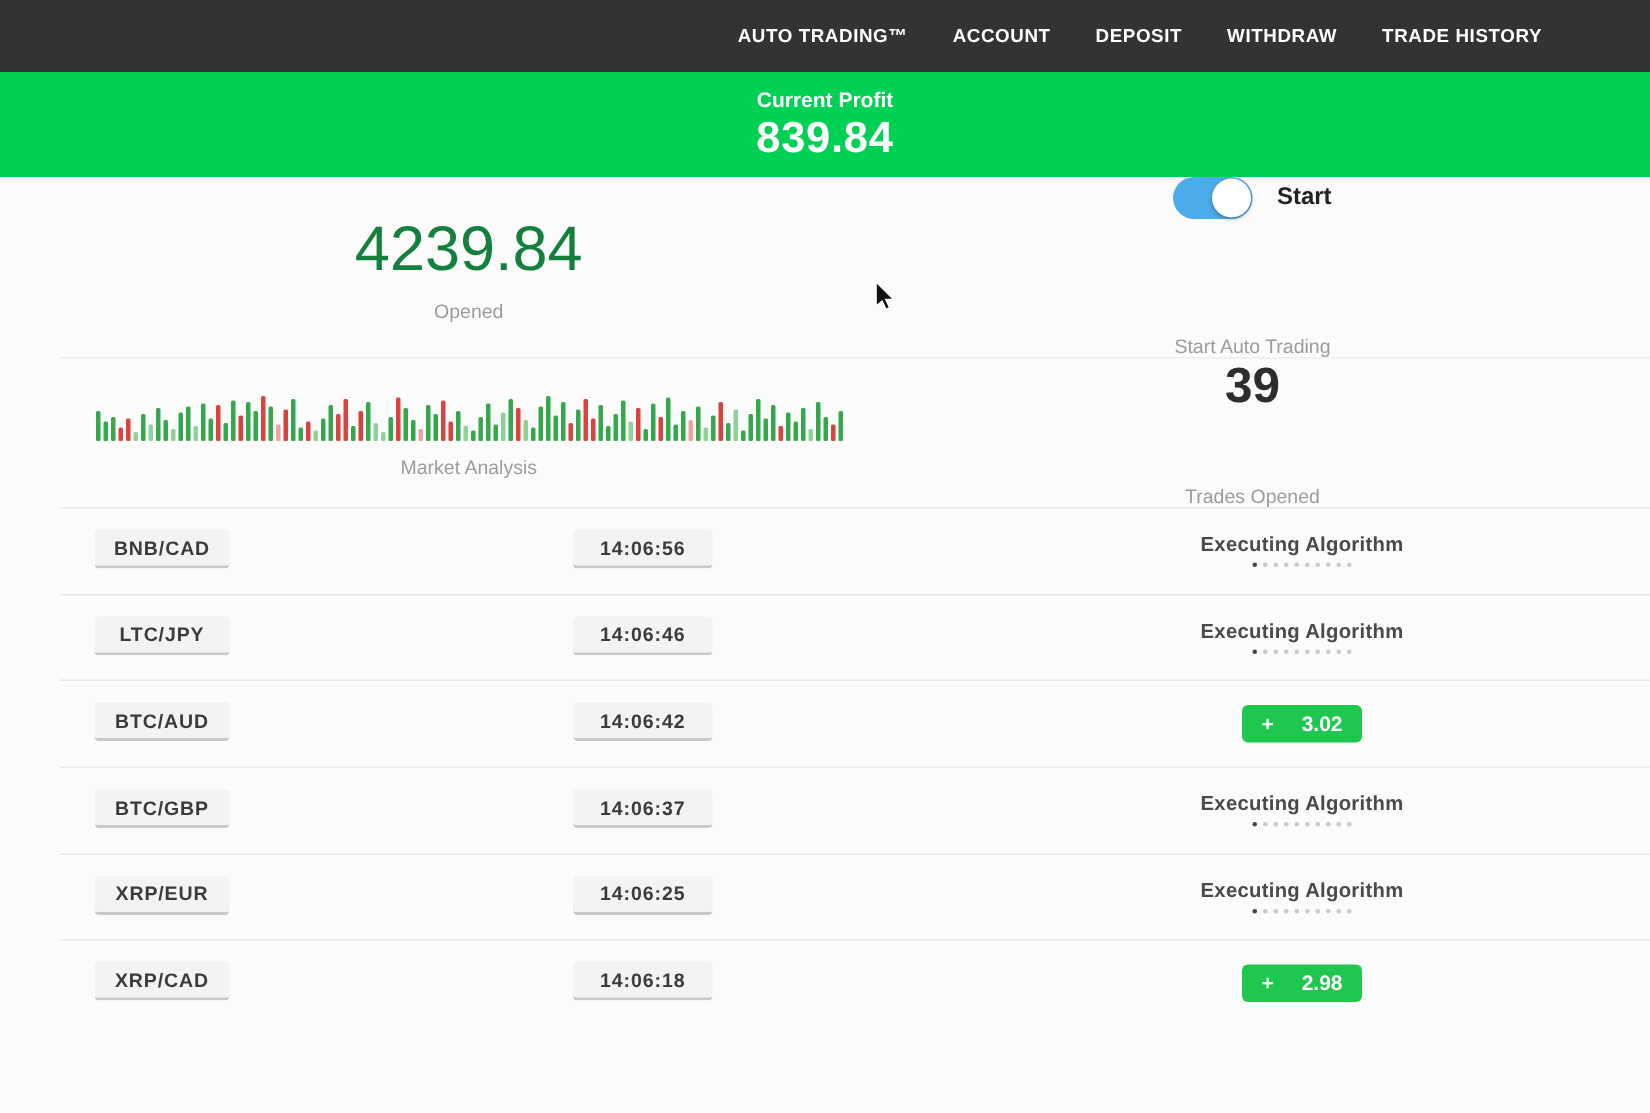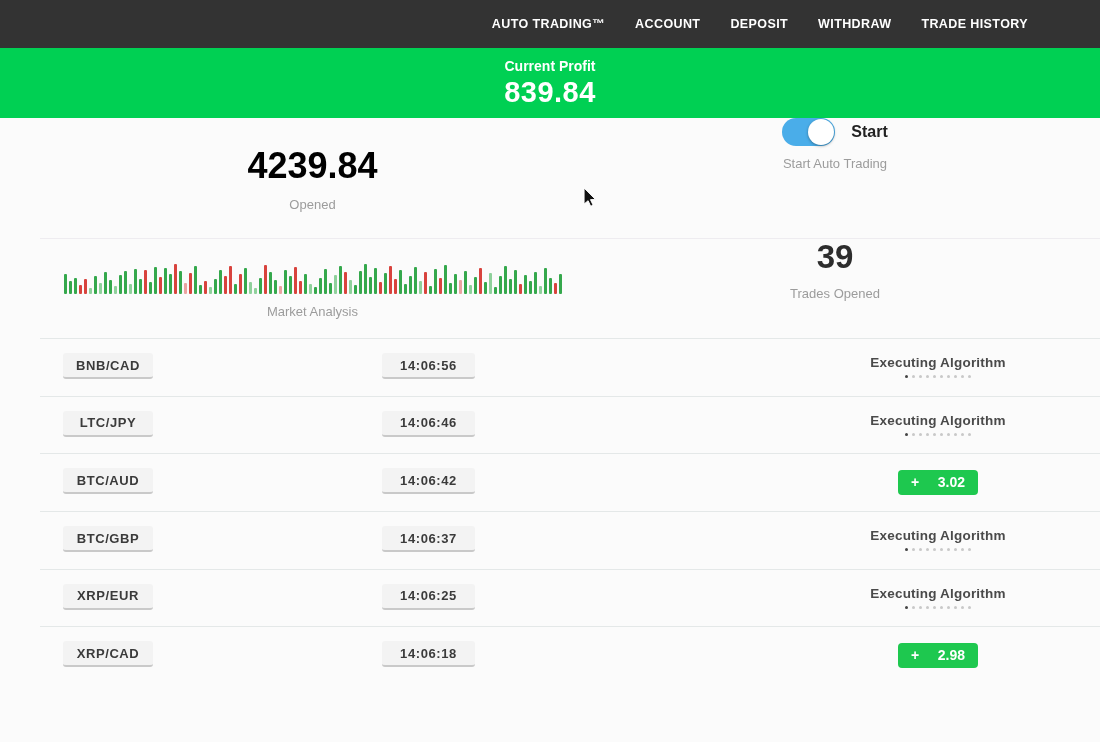--- a/index.html
+++ b/index.html
@@ -20,23 +20,23 @@
 
   
   .stats-row { position:relative; width:1100px; }
   .row1 { height:120px; }
   .row2 { height:100px; }
   .row2::before { content:""; position:absolute; top:0; left:40px; right:0;
                   height:1px; background:#eeecf0; }
   .col-left  { position:absolute; left:0;   top:0; width:625px; height:100%;
                display:flex; flex-direction:column; align-items:center; justify-content:center; }
   .col-right { position:absolute; left:625px; top:0; width:420px; height:100%;
-               display:flex; flex-direction:column; align-items:center; justify-content:flex-start; }
-
-  .big-num   { font-size:36px; font-weight:bold; color:#000000; }
+               display:flex; flex-direction:column; align-items:center; justify-content:space-between; }
+
+  .big-num   { font-size:42px; font-weight:normal; color:#15803d; }
   .mid-num   { font-size:33px; font-weight:bold; color:#2d2d2d; }
   .gray-label{ font-size:13px; color:#9c9c9c; margin-top:10px; }
 
   
   .toggle-group { display:flex; align-items:center; }
   .switch { width:53px; height:28px; border-radius:14px; background:#4aade9;
             position:relative; cursor:pointer; }
   .knob { position:absolute; right:1px; top:1px; width:26px; height:26px;
           border-radius:50%; background:#ffffff; box-shadow:0 1px 3px rgba(0,0,0,.35); }
   .toggle-label { font-size:16px; font-weight:bold; color:#222; margin-left:16px; }
@@ -48,21 +48,21 @@
   
   .trade-row { position:relative; height:57.7px; width:1100px; }
   .trade-row::before { content:""; position:absolute; top:0; left:40px; right:0;
                        height:1px; background:#e4e8e8; }
   .pill { position:absolute; top:15px; height:26px; display:flex; align-items:center;
           justify-content:center; background:#f3f3f3; border-bottom:2px solid #c9c9c9;
           border-radius:3px; font-size:13px; font-weight:bold; color:#3b3b3b;
           letter-spacing:.6px; }
   .pair-pill { left:63px;  width:90px; }
   .time-pill { left:382px; width:93px; }
-  .status { position:absolute; left:830px; top:0; width:216px; height:100%;
+  .status { position:absolute; left:760px; top:0; width:216px; height:100%;
             display:flex; flex-direction:column; align-items:center; justify-content:center; }
   .exec-label { font-size:13.5px; font-weight:bold; color:#4a4a4a; letter-spacing:.2px; }
   .dots { display:flex; gap:4px; margin-top:5px; }
   .dots i { width:3px; height:3px; border-radius:50%; background:#c9c9c9; }
   .dots i.active { background:#444; }
   .result-badge { display:flex; align-items:center; justify-content:space-between;
                   color:#fff; font-size:14px; font-weight:bold; border-radius:4px; }
   .result-badge.green { width:80px; height:25px; padding:0 13px; background:#1ec84f; }
   .result-badge.red   { width:95px; height:28px; padding:0 15px; background:#d00d4d; }
 

